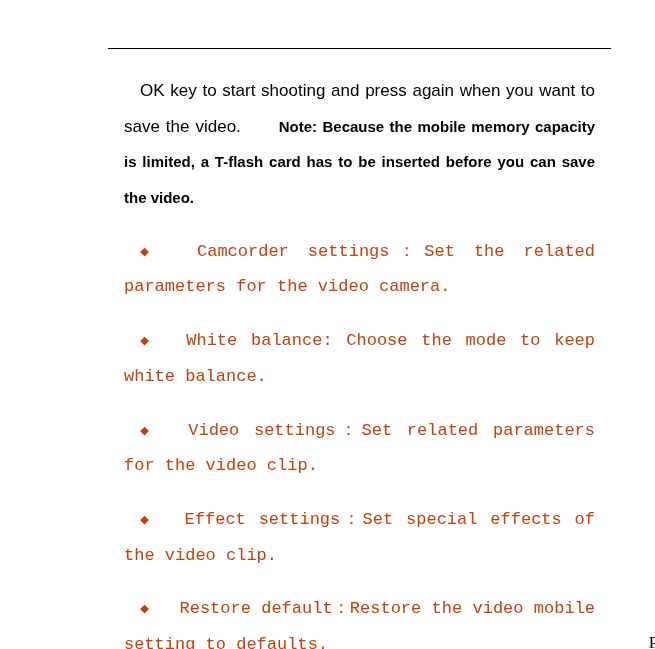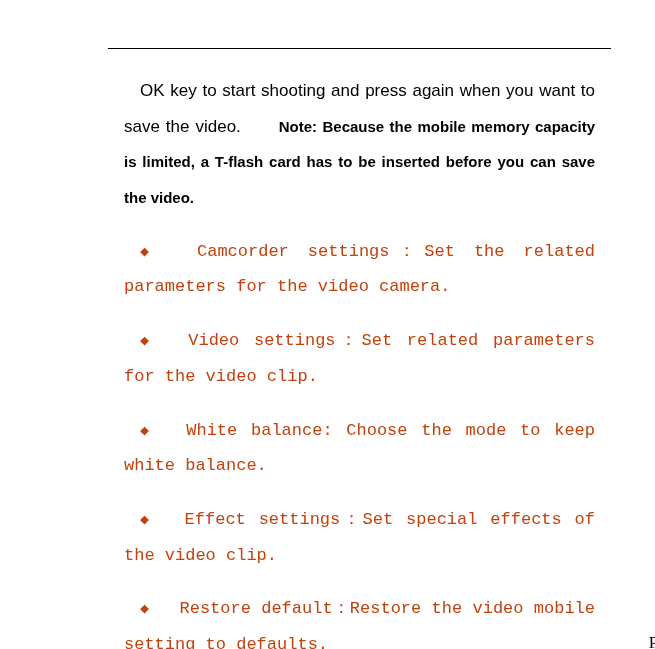--- a/index.html
+++ b/index.html
@@ -62,26 +62,26 @@
     <span>OK key to start shooting and press again when you want to save the video. </span><span class="note">Note: Because the mobile memory capacity is limited, a T-flash card has to be inserted before you can save the video.</span>
   </p>
 
   <p class="bullet-item">
     <span class="diamond">◆</span>
     <span>Camcorder settings：Set the related parameters for the video camera.</span>
   </p>
 
   <p class="bullet-item">
     <span class="diamond">◆</span>
-    <span>Video settings：Set related parameters for the video clip.</span>
+    <span>White balance: Choose the mode to keep white balance.</span>
   </p>
 
   <p class="bullet-item">
     <span class="diamond">◆</span>
-    <span>White balance: Choose the mode to keep white balance.</span>
+    <span>Video settings：Set related parameters for the video clip.</span>
   </p>
 
   <p class="bullet-item">
     <span class="diamond">◆</span>
     <span>Effect settings：Set special effects of the video clip.</span>
   </p>
 
 
   <p class="bullet-item">
     <span class="diamond">◆</span>

